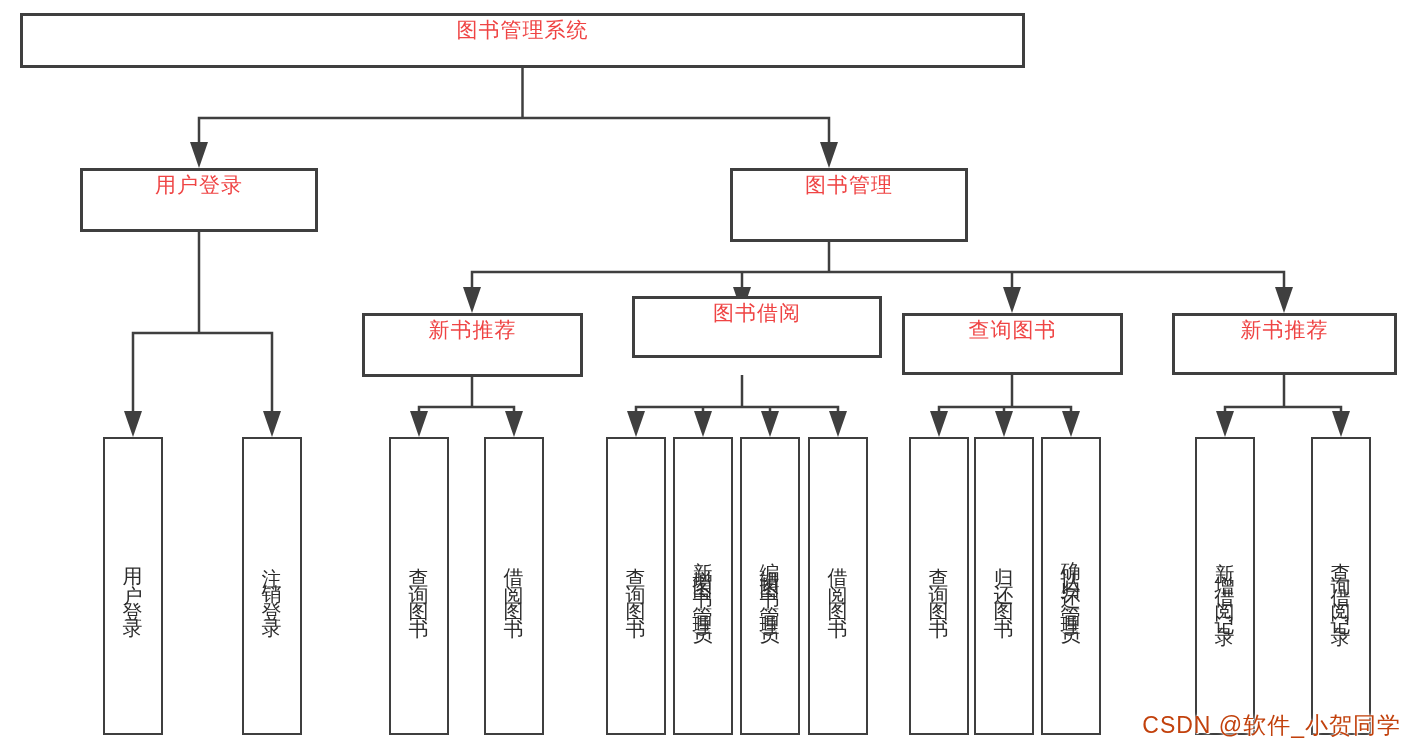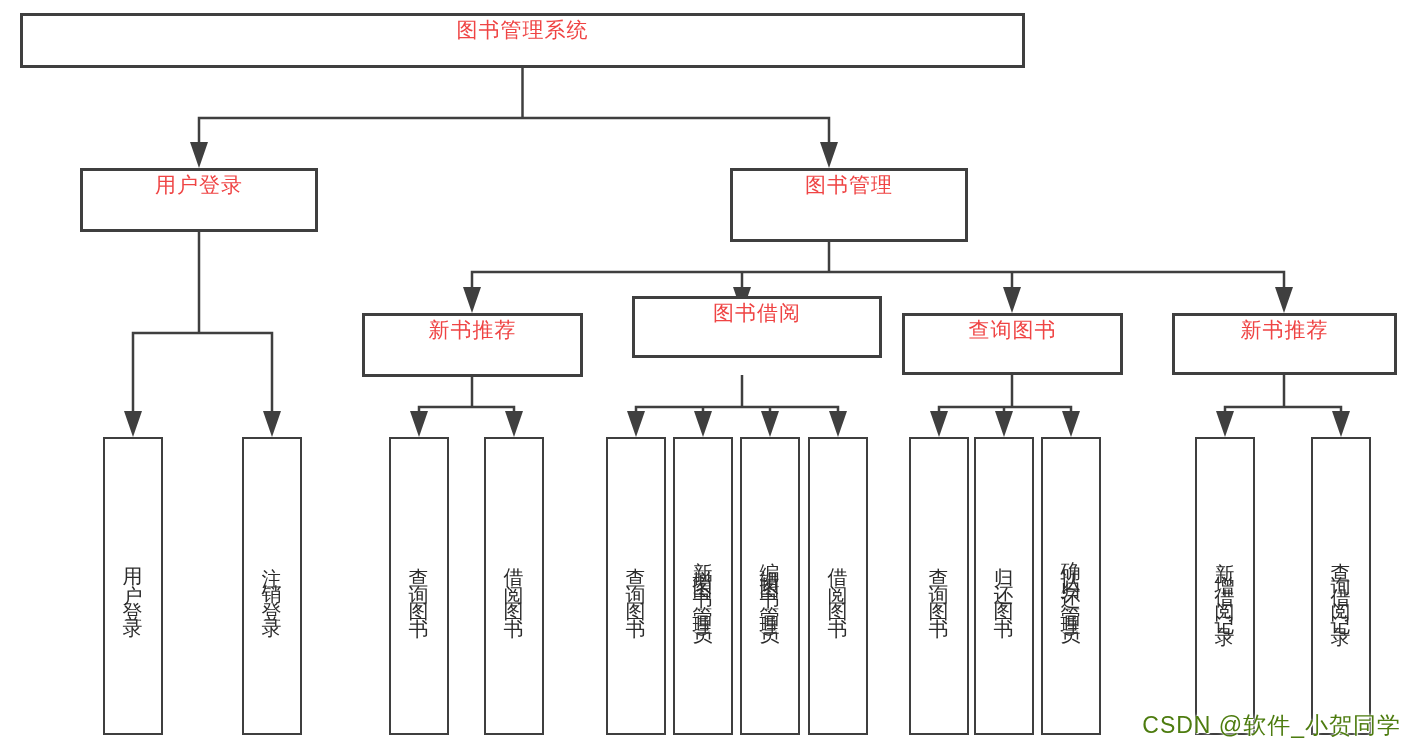--- a/index.html
+++ b/index.html
@@ -63,21 +63,21 @@
   #v10{left:974px;}
   #v11{left:1041px;}
   #v12{left:1195px;}
   #v13{left:1311px;}
 
   
   #wm{
     position:absolute;
     right:4px;top:710px;
     font-size:23px;
-    color:#4d7c0f;
+    color:#c2410c;
     letter-spacing:1px;
     z-index:3;
     text-shadow:0 0 2px #ffffff,0 0 4px #ffffff,1px 1px 0 #ffffff;
     white-space:nowrap;
   }
 </style>
 </head>
 <body>
 
 <div id="canvas">

